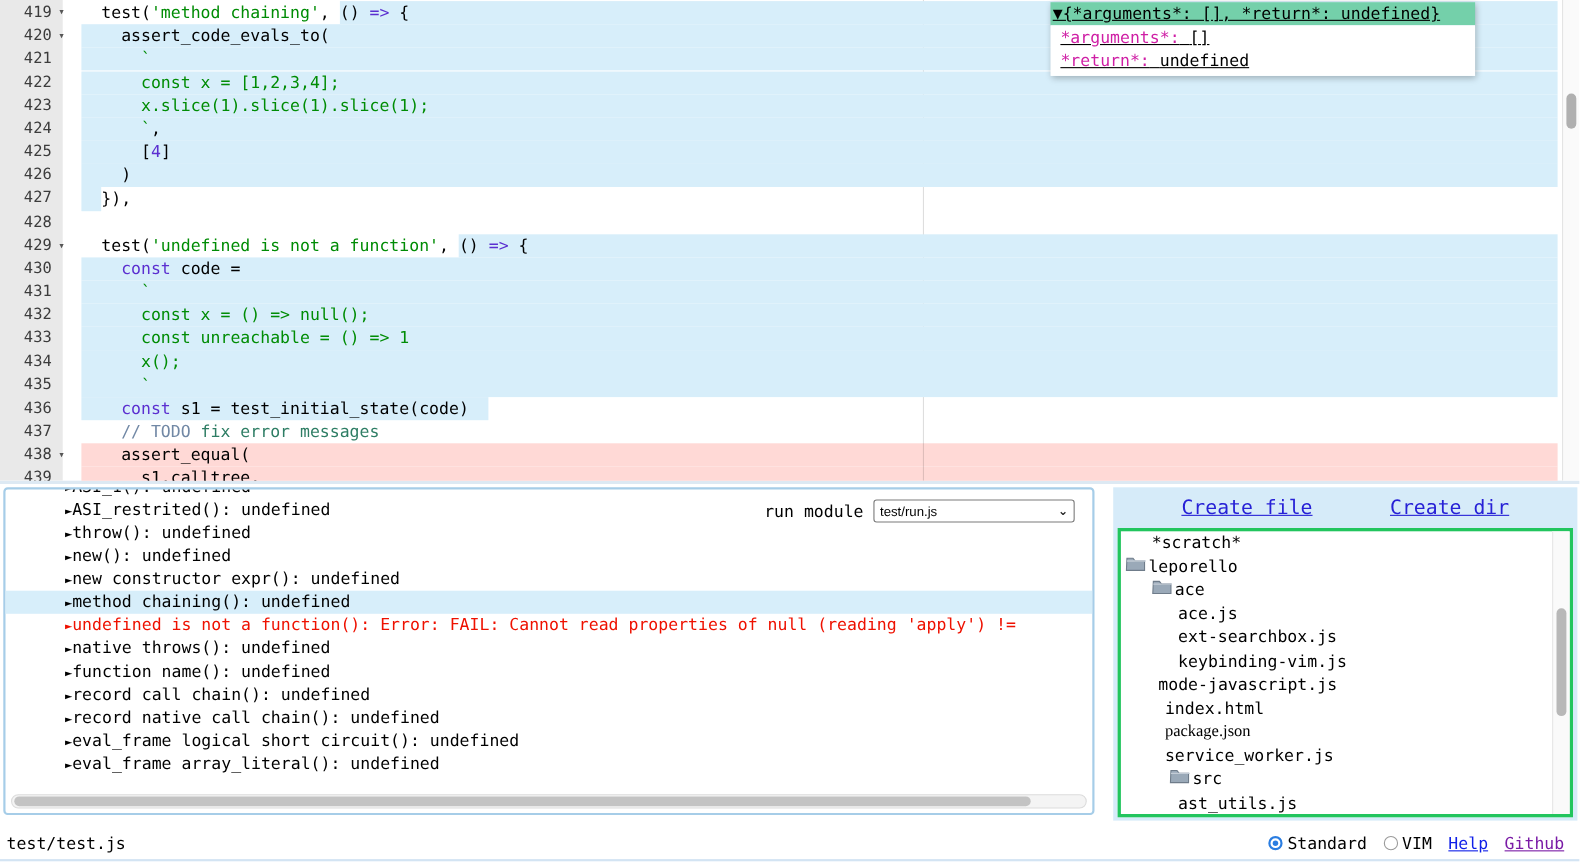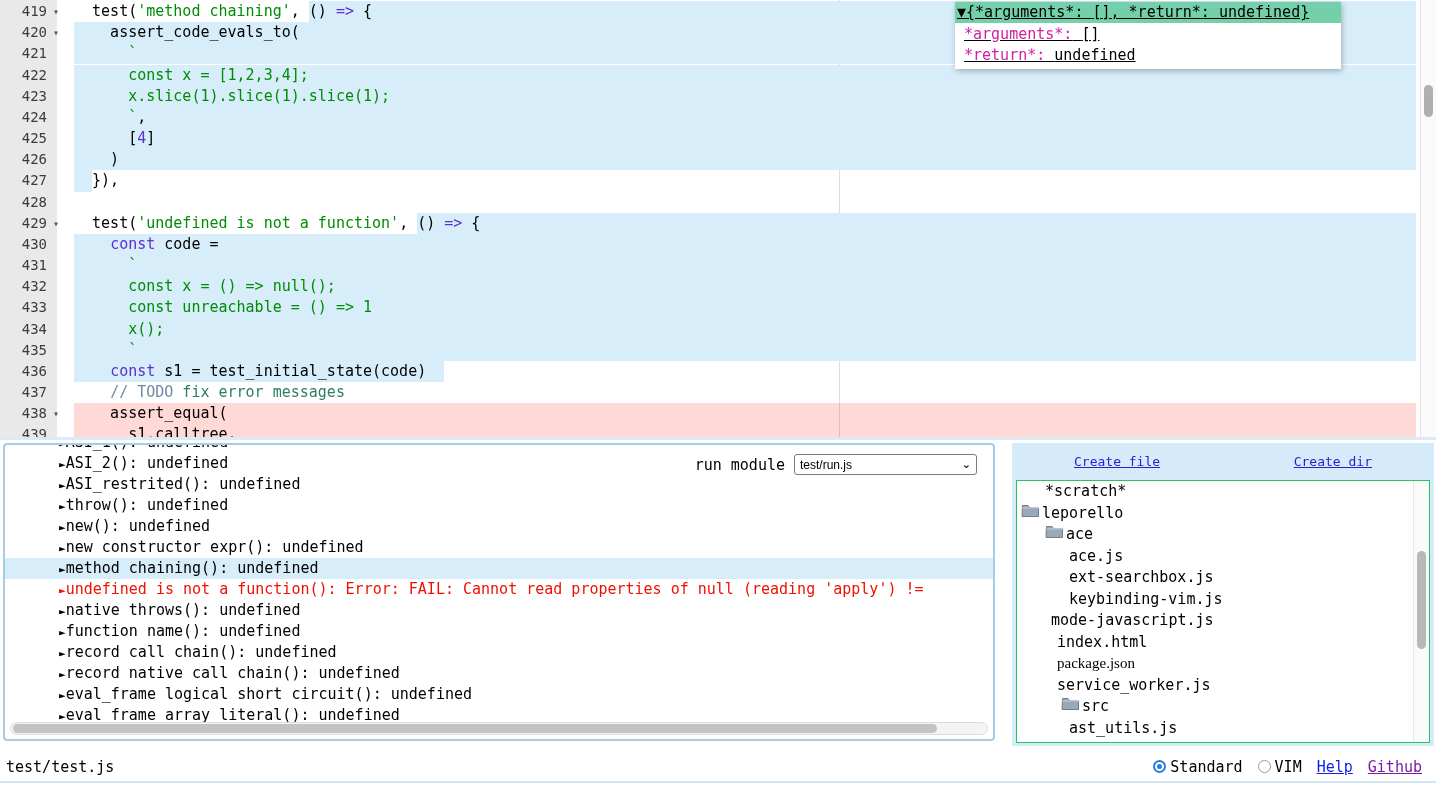--- a/index.html
+++ b/index.html
@@ -52,23 +52,23 @@
   .selectbox .chev{font-family:"DejaVu Sans",sans-serif;font-size:11px;font-weight:bold;color:#222;}
   .hscroll{position:absolute;left:5px;right:5px;bottom:4px;height:13px;background:#f4f4f4;
            border:1px solid #dcdcdc;border-radius:7px;box-sizing:border-box;}
   .hscroll .thumb{position:absolute;left:2px;top:1px;height:9px;width:calc(100% - 52px);
                   background:#c3c3c3;border-radius:5px;}
 
   
   .files{position:absolute;left:1012px;top:443px;width:422px;height:303px;background:#d6ebf9;}
   .files .hdrrow{height:37px;display:flex;align-items:center;justify-content:space-between;
                  padding:0 62px;}
-  .files a{font-size:13px;color:#2721d6;text-decoration:underline;font-family:"DejaVu Sans Mono",monospace;}
+  .files a{font-size:18px;color:#2721d6;text-decoration:underline;font-family:"DejaVu Sans Mono",monospace;}
   .tree{position:absolute;left:4px;top:37px;width:414px;height:263px;background:#fff;overflow:hidden;
-        border:1px solid #22c55e;box-sizing:border-box;}
+        border:3px solid #22c55e;box-sizing:border-box;}
   .titem{height:21.5px;line-height:21.5px;white-space:pre;font-size:15px;display:flex;align-items:center;}
   .titem .ficon{margin-right:2px;flex:0 0 auto;}
   .vscroll{position:absolute;right:0;top:0;width:15px;height:100%;background:#fafafa;
            border-left:1px solid #e6e6e6;}
   .vscroll .thumb{position:absolute;left:3px;top:70px;width:9px;height:98px;background:#b8b8b8;border-radius:5px;}
 
   
   .statusbar{position:absolute;left:0;top:752px;width:1436px;height:29px;background:#fff;
              display:flex;align-items:center;font-size:15px;}
   .statusbar .path{padding-left:6px;}
@@ -204,21 +204,20 @@
       <div class="trow" data-name="tooltip-entry-row"><span class="key" data-name="tooltip-entry-key">*arguments*:</span> <span data-name="tooltip-entry-value">[]</span></div>
       <div class="trow" data-name="tooltip-entry-row"><span class="key" data-name="tooltip-entry-key">*return*:</span> <span data-name="tooltip-entry-value">undefined</span></div>
     </div>
   </div>
 </div>
 <div class="editor-sep" data-name="editor-bottom-separator"></div>
 
 <div class="results" data-name="results-panel">
   <div class="rlist" data-name="test-results-list">
       <div class="ritem" data-name="test-result-item"><span class="tri" data-name="result-expand-icon">►</span>ASI_1(): undefined</div>
-      <div class="ritem" data-name="test-result-item"><span class="tri" data-name="result-expand-icon">►</span>ASI_2(): undefined</div>
       <div class="ritem" data-name="test-result-item"><span class="tri" data-name="result-expand-icon">►</span>ASI_restrited(): undefined</div>
       <div class="ritem" data-name="test-result-item"><span class="tri" data-name="result-expand-icon">►</span>throw(): undefined</div>
       <div class="ritem" data-name="test-result-item"><span class="tri" data-name="result-expand-icon">►</span>new(): undefined</div>
       <div class="ritem" data-name="test-result-item"><span class="tri" data-name="result-expand-icon">►</span>new constructor expr(): undefined</div>
       <div class="ritem sel" data-name="test-result-item"><span class="tri" data-name="result-expand-icon">►</span>method chaining(): undefined</div>
       <div class="ritem err" data-name="test-result-item"><span class="tri" data-name="result-expand-icon">►</span>undefined is not a function(): Error: FAIL: Cannot read properties of null (reading 'apply') !=</div>
       <div class="ritem" data-name="test-result-item"><span class="tri" data-name="result-expand-icon">►</span>native throws(): undefined</div>
       <div class="ritem" data-name="test-result-item"><span class="tri" data-name="result-expand-icon">►</span>function name(): undefined</div>
       <div class="ritem" data-name="test-result-item"><span class="tri" data-name="result-expand-icon">►</span>record call chain(): undefined</div>
       <div class="ritem" data-name="test-result-item"><span class="tri" data-name="result-expand-icon">►</span>record native call chain(): undefined</div>

